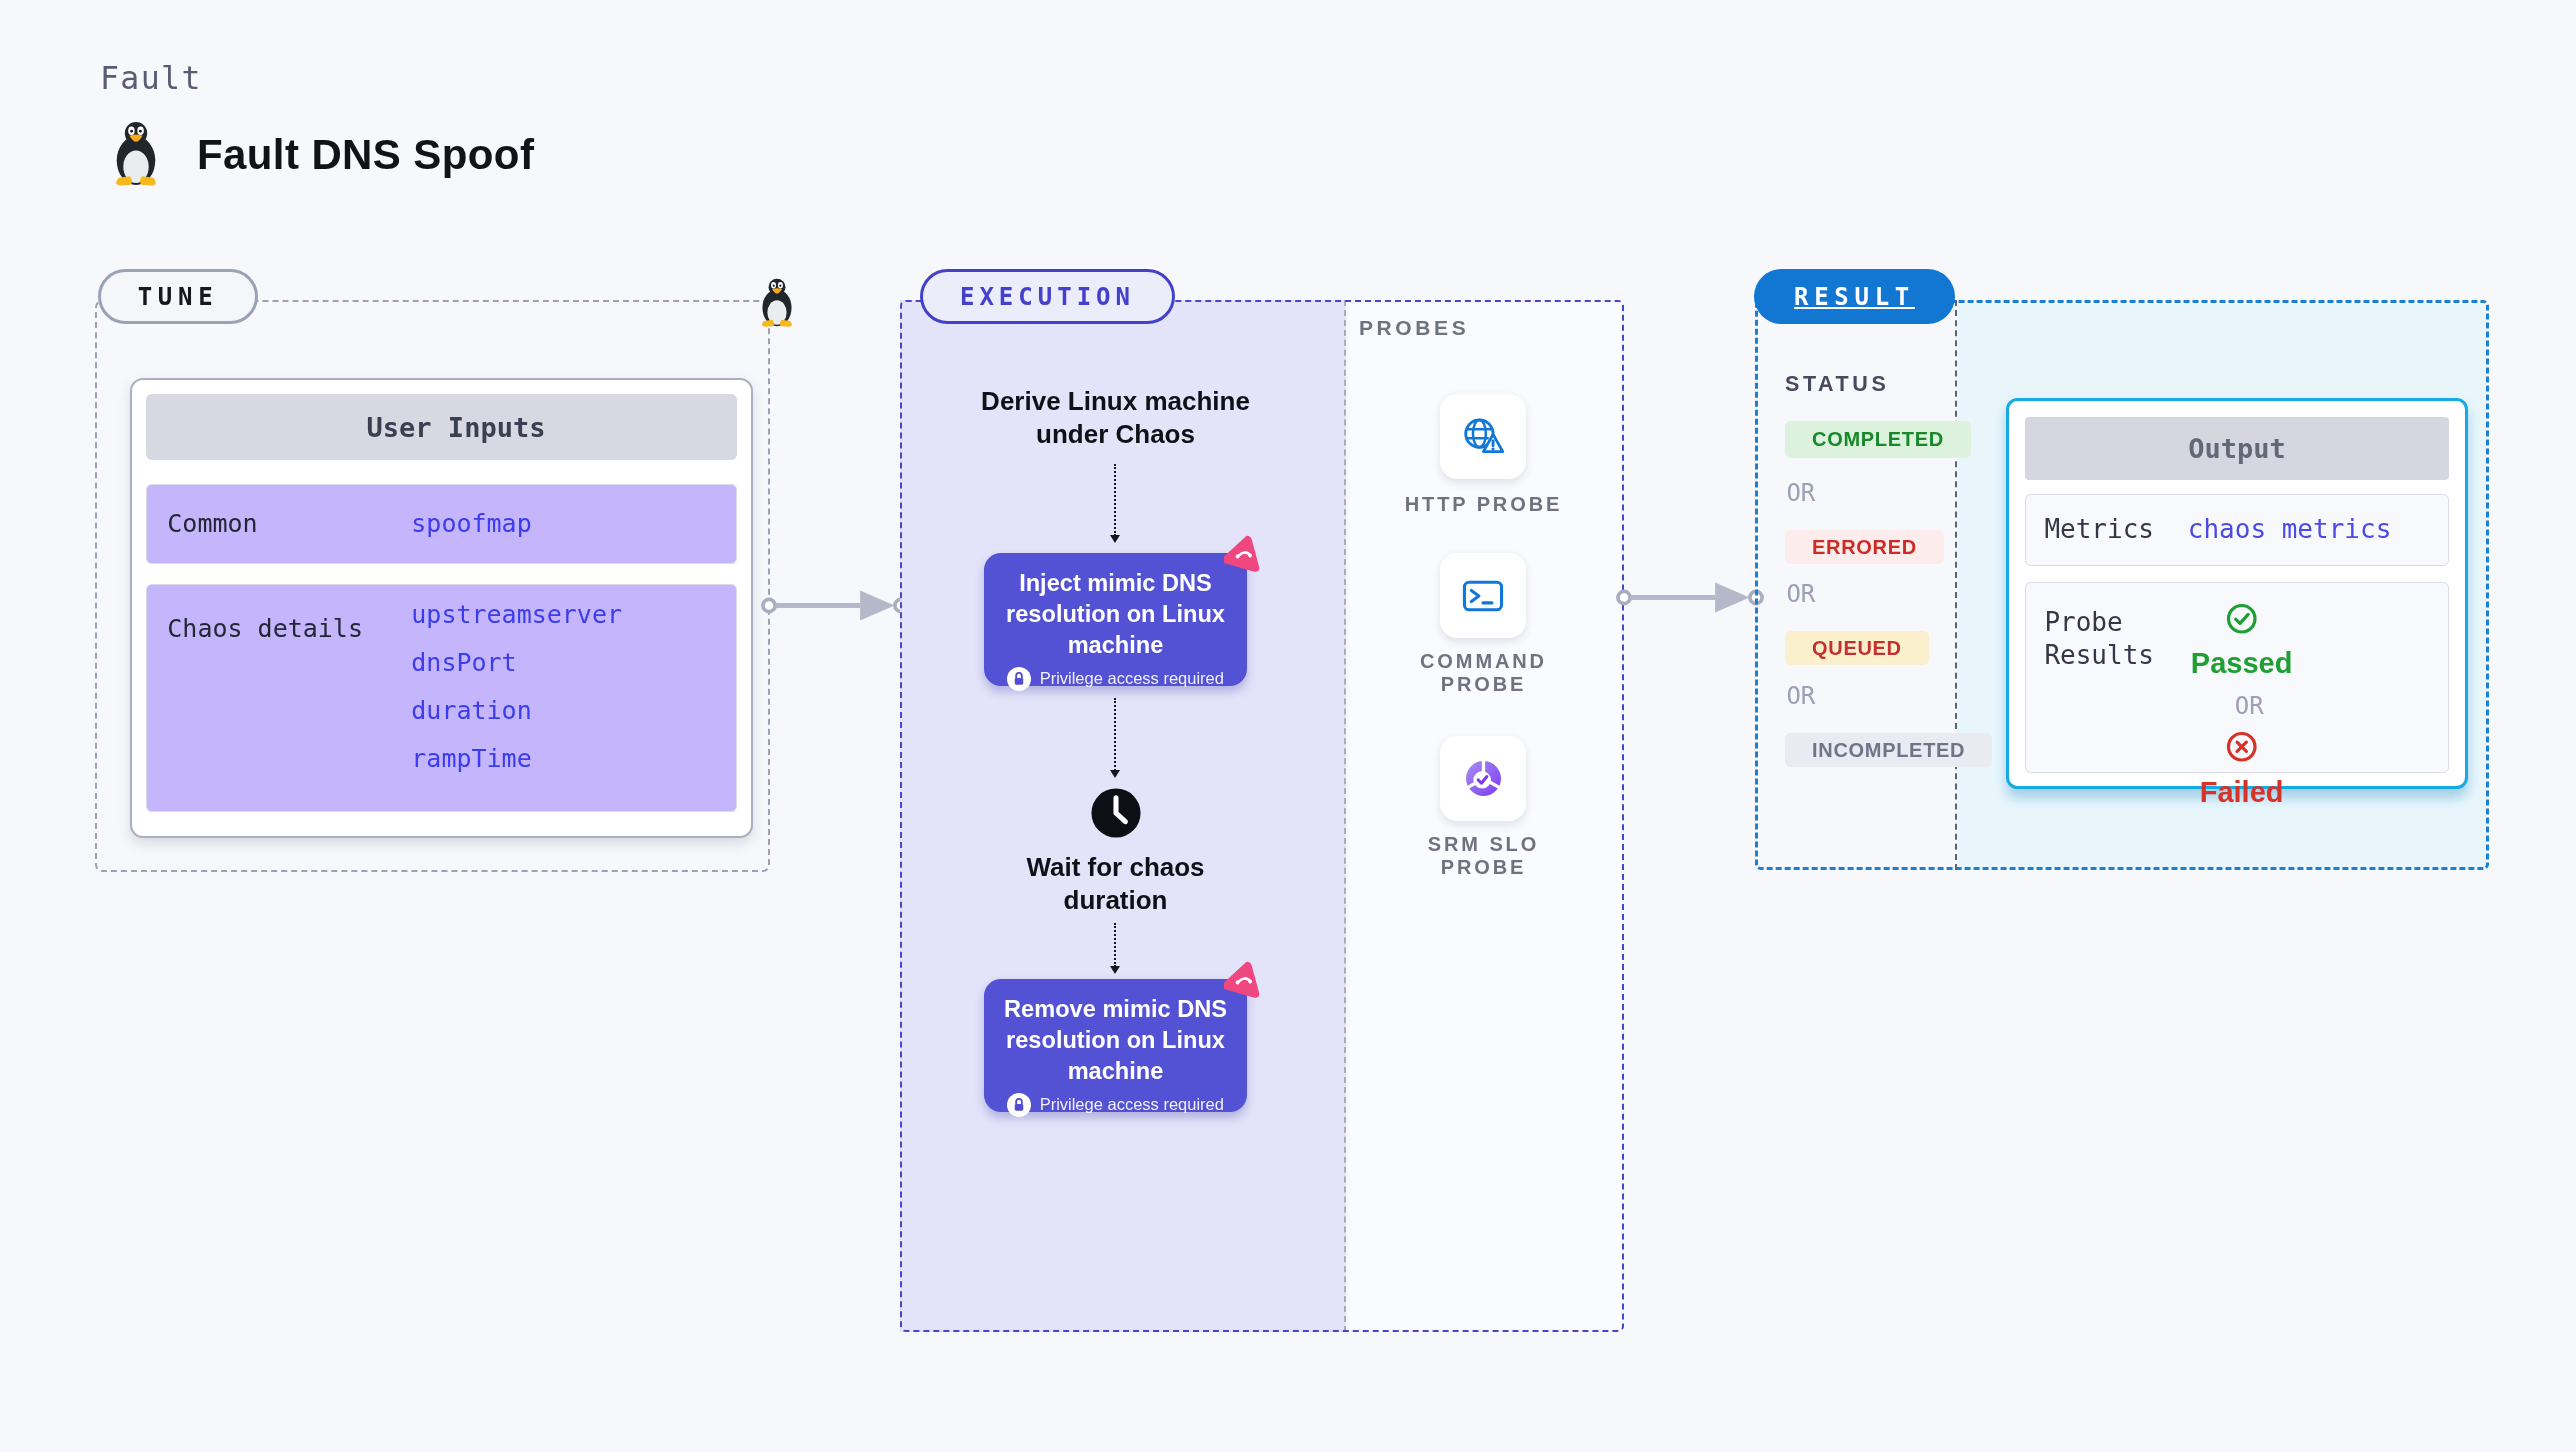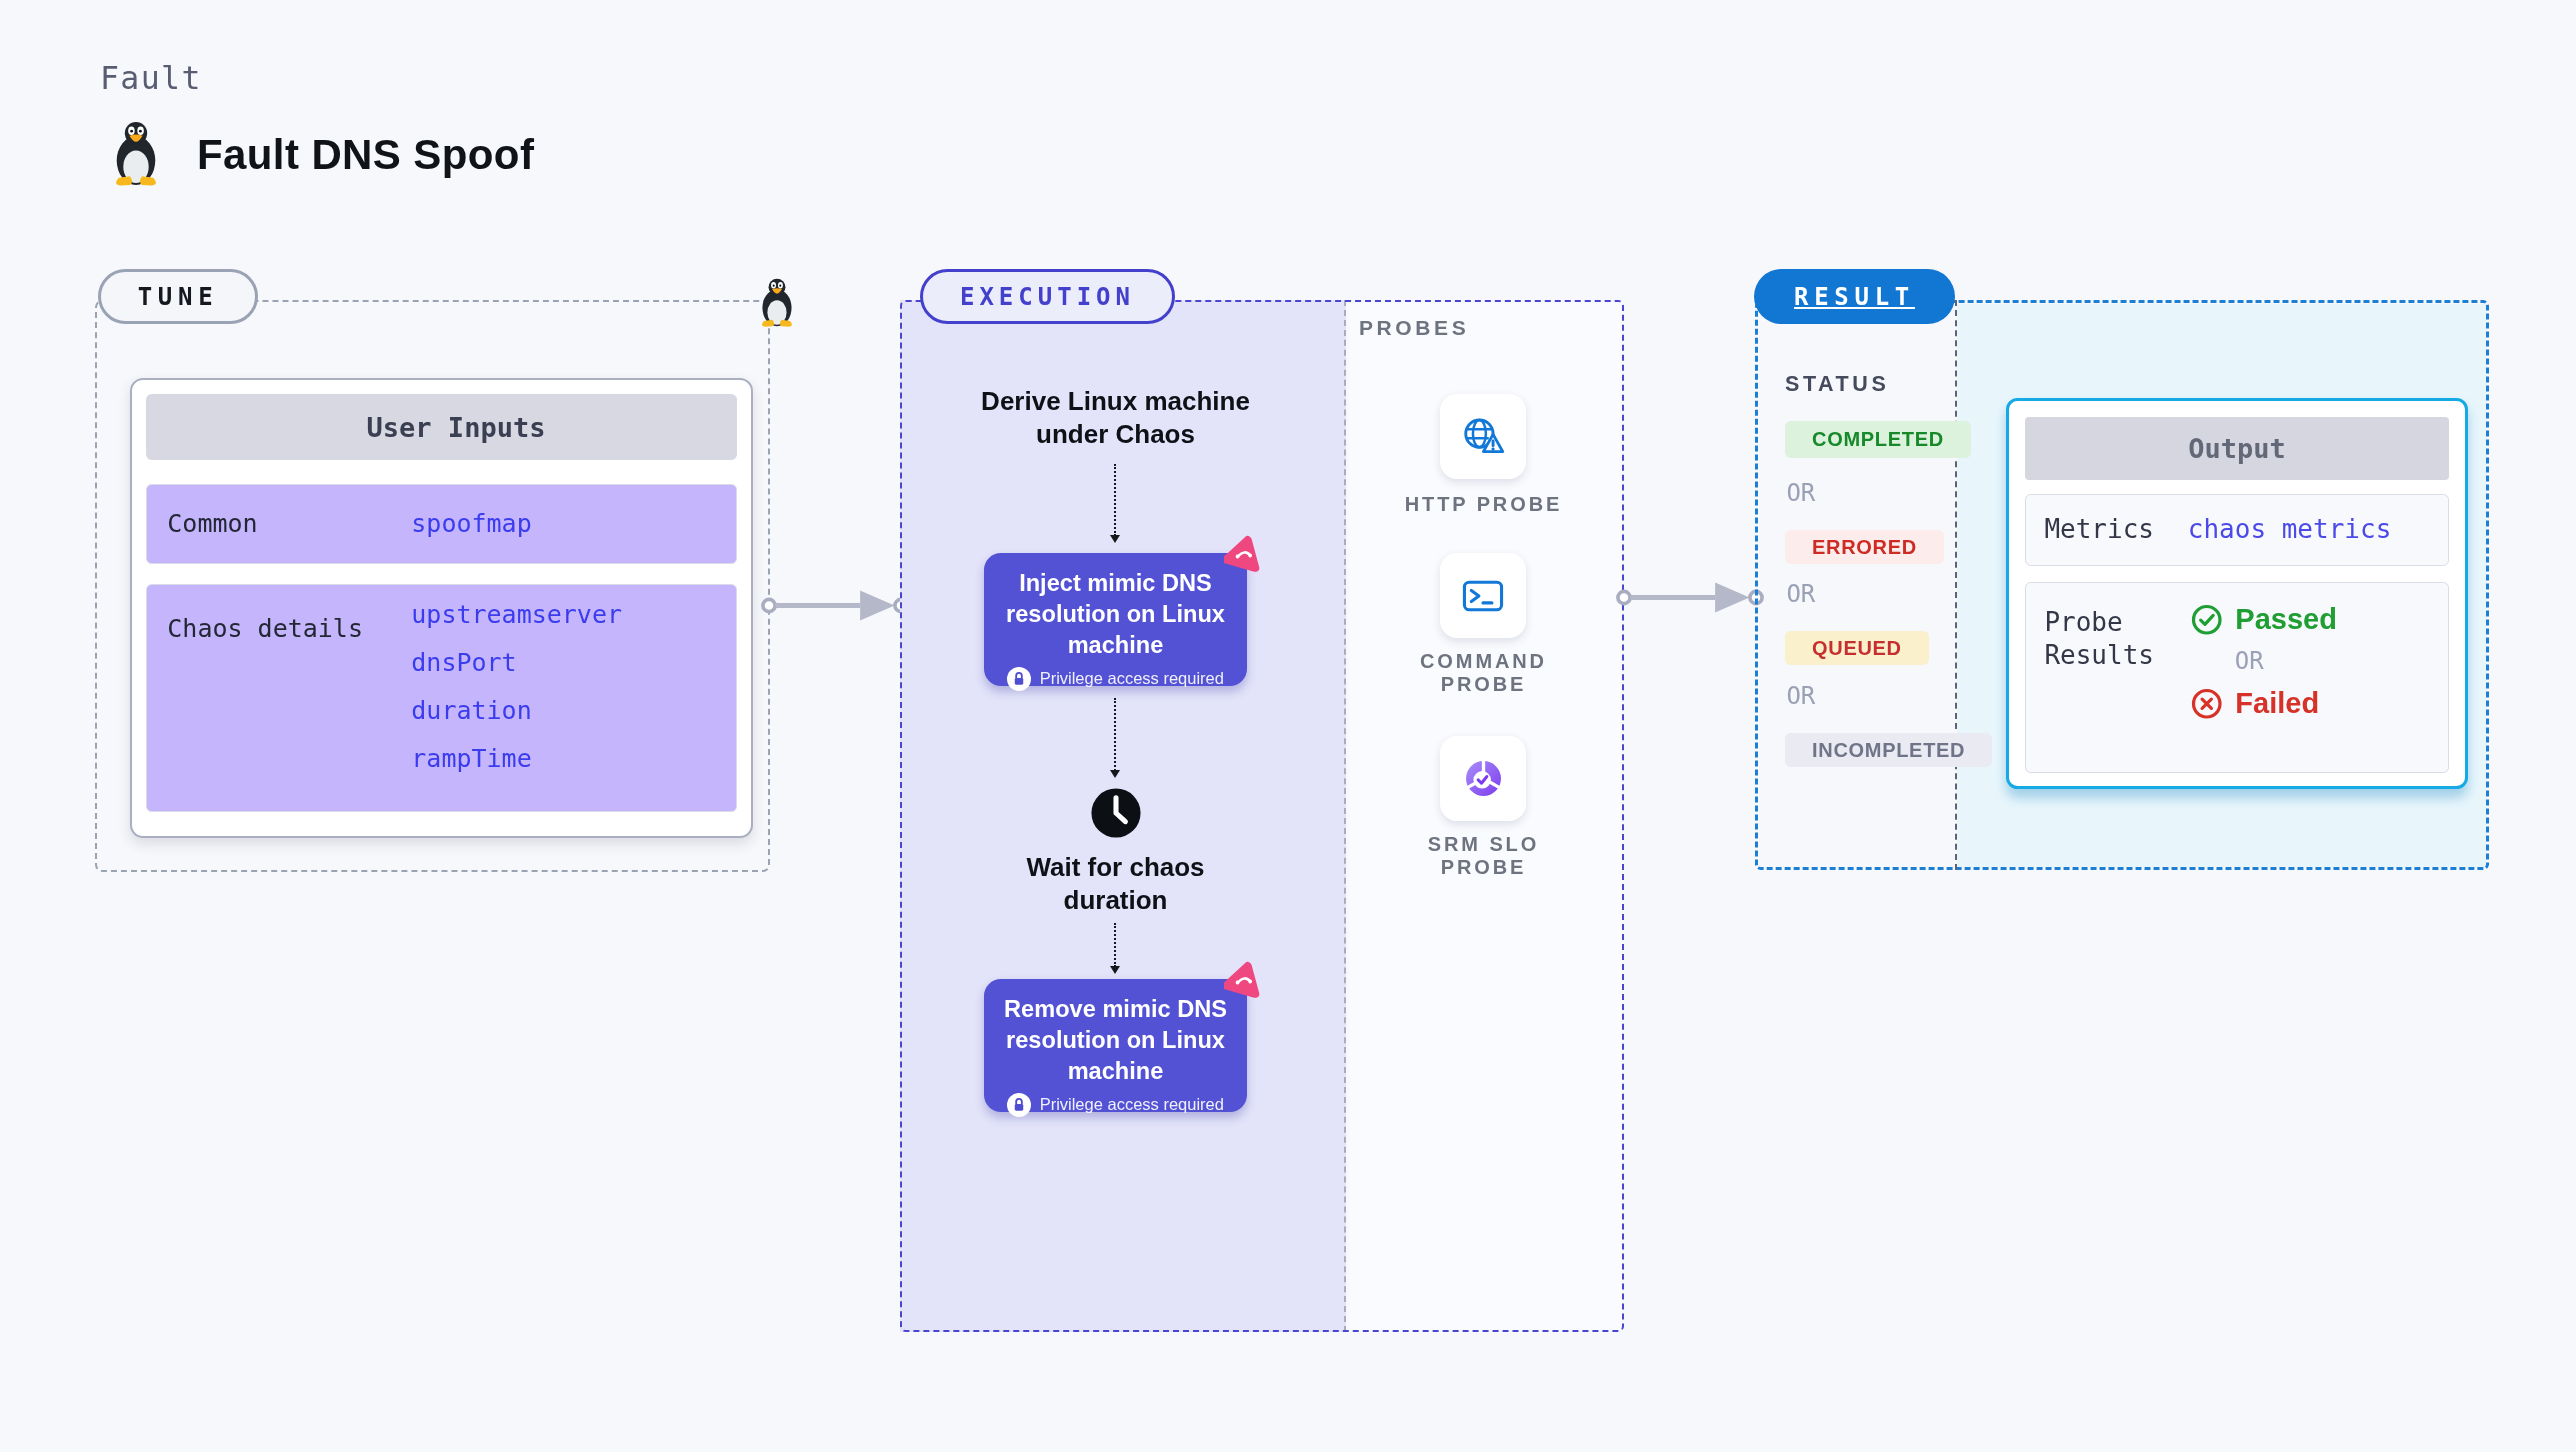--- a/index.html
+++ b/index.html
@@ -83,21 +83,21 @@
   .output-header { height:63px; background:#d5d6e0; border-radius:4px; display:flex; align-items:center; justify-content:center;
                    font-family:"DejaVu Sans Mono", monospace; font-weight:700; font-size:27px; color:#636878; }
   .output-row { position:relative; background:#f8f9fc; border:1.4px solid #d9dce6; border-radius:5.7px;
                 font-family:"DejaVu Sans Mono", monospace; font-size:26px; color:#333748; }
   .metrics-row { margin-top:14.3px; height:72px; }
   .metrics-row .row-label { position:absolute; left:18.6px; line-height:69px; }
   .metrics-row .row-value { position:absolute; left:162px; line-height:69px; color:#4b49e8; }
   .proberes-row { margin-top:15.8px; height:191px; }
   .proberes-row .row-label { position:absolute; left:18.6px; top:23px; line-height:33px; }
   .res-options { position:absolute; left:165px; top:20px; }
-  .res-item { display:flex; align-items:center; gap:13px; font-family:"Liberation Sans",sans-serif; font-size:29px; font-weight:700; }
+  .res-item { display:flex; align-items:center; gap:13px; font-family:"Liberation Sans",sans-serif; font-size:29px; font-weight:700;flex-direction:column; }
   .res-item.passed { color:#1e9e33; }
   .res-item.failed { color:#d63228; }
   .res-or { margin:11.5px 0 11.5px 44px; font-family:"DejaVu Sans Mono", monospace; font-size:24px; color:#9aa0b6; }
 </style>
 </head>
 <body>
 
 <div class="abs fault-label">Fault</div>
 <div class="abs title-row">
   <span>

